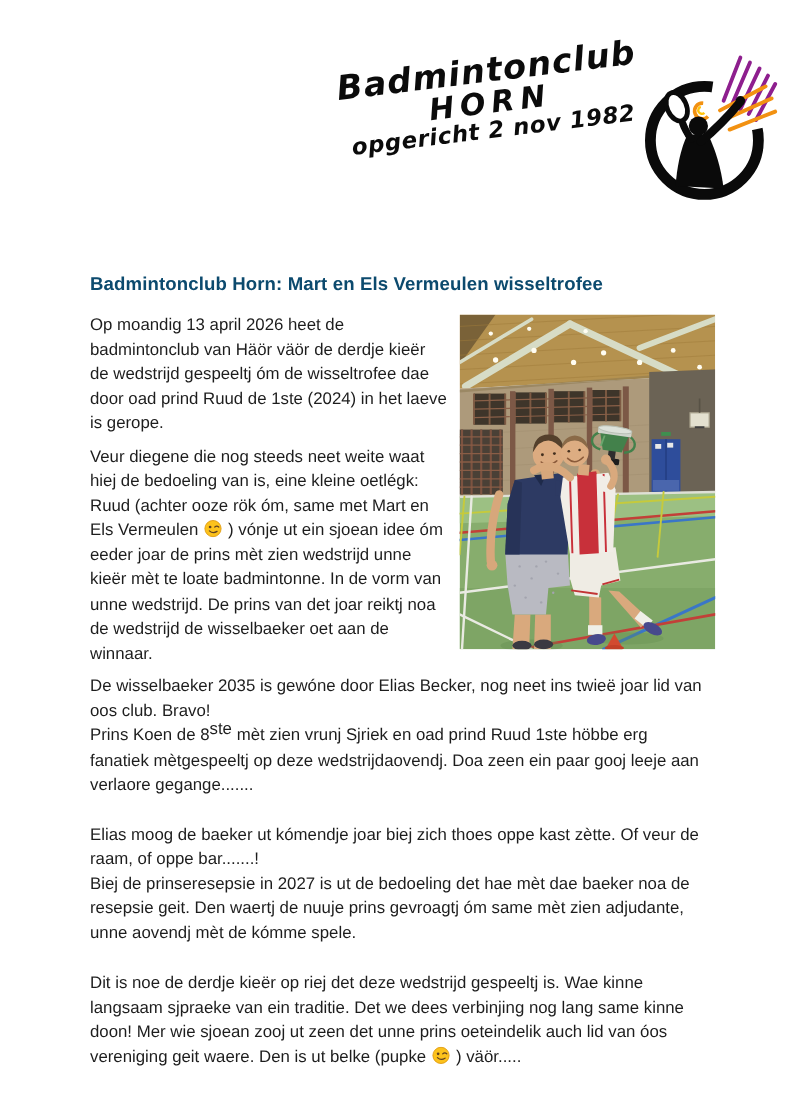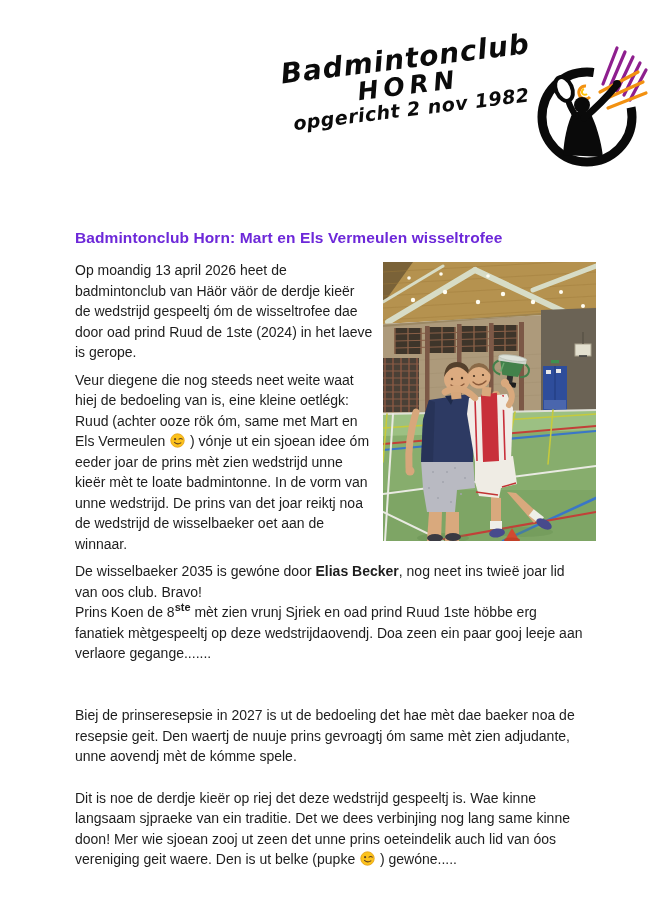--- a/index.html
+++ b/index.html
@@ -14,27 +14,27 @@
     transform:rotate(-7deg); transform-origin:50% 50%;
     text-align:center; font-family:"DejaVu Sans", sans-serif;
     font-style:italic; font-weight:bold; color:#0b0b0b; line-height:1.06;
   }
   .logo-line1 { font-size:28px; letter-spacing:1px; white-space:nowrap; }
   .logo-line2 { font-size:25px; letter-spacing:5px; margin-top:-1px; }
   .logo-line3 { font-size:19px; letter-spacing:0.5px; margin-top:0; white-space:nowrap; }
   .emblem { position:absolute; left:520px; top:42px; width:140px; height:130px; }
   
   .article { position:absolute; left:75px; top:229px; width:521px; }
-  .title { font-size:15.5px; font-weight:bold; color:#6d28d9; margin:0 0 13px 0; letter-spacing:0.1px; }
+  .title { font-size:15.5px; font-weight:bold; color:#0c4a6e; margin:0 0 13px 0; letter-spacing:0.1px; }
   .photo-float { float:right; width:213px; height:279px; margin:2px 0 8px 10px; }
   .photo-float svg { display:block; width:213px; height:279px; }
   p.para { font-size:14px; line-height:20.5px; margin:0 11px 7px 0; }
   p.para.spaced { margin-top:21px; }
-  p.para b { font-weight:bold; }
-  sup { font-size:11px; line-height:0; vertical-align:super;text-align:center; }
+  p.para b { font-weight:normal; }
+  sup { font-size:14px; line-height:0; vertical-align:super;text-align:center; }
   .emoji { display:inline-block; width:15px; height:15px; vertical-align:-2px; margin:0 1px; }
   .emoji svg { display:block; }
 </style>
 </head>
 <body>
 
 <div class="page">
 
   <div class="logo-text">
     <div class="logo-line1">Badmintonclub</div>
@@ -313,23 +313,23 @@
 
     <div>
         <p class="para"><span>Op moandig 13 april 2026 heet de badmintonclub van Häör väör de derdje kieër de wedstrijd gespeeltj óm de wisseltrofee dae door oad prind Ruud de 1ste (2024) in het laeve is gerope.</span></p>
         <p class="para"><span>Veur diegene die nog steeds neet weite waat hiej de bedoeling van is, eine kleine oetlégk: Ruud (achter ooze rök óm, same met Mart en Els Vermeulen </span><span class="emoji"><svg viewBox="0 0 20 20" width="15" height="15">
               <circle cx="10" cy="10" r="9" fill="#fcc21c" stroke="#e09b12"></circle>
               <circle cx="6.8" cy="8.2" r="1.5" fill="#5f4022"></circle>
               <path d="M12 8.2 q2.2 -1.8 4.4 0" stroke="#5f4022" stroke-width="1.4" fill="none" stroke-linecap="round"></path>
               <path d="M6 12.5 q4 3.6 8.5 0.6" stroke="#5f4022" stroke-width="1.4" fill="none" stroke-linecap="round"></path>
             </svg></span><span> ) vónje ut ein sjoean idee óm eeder joar de prins mèt zien wedstrijd unne kieër mèt te loate badmintonne. In de vorm van unne wedstrijd. De prins van det joar reiktj noa de wedstrijd de wisselbaeker oet aan de winnaar.</span></p>
         <p class="para"><span>De wisselbaeker 2035 is gewóne door </span><b>Elias Becker</b><span>, nog neet ins twieë joar lid van oos club. Bravo!</span><br><span>Prins Koen de 8</span><b><sup>ste</sup></b><span> mèt zien vrunj Sjriek en oad prind Ruud 1ste höbbe erg fanatiek mètgespeeltj op deze wedstrijdaovendj. Doa zeen ein paar gooj leeje aan verlaore gegange.......</span></p>
-        <p class="para spaced"><br><span>Biej de prinseresepsie in 2027 is ut de bedoeling det hae mèt dae baeker noa de resepsie geit. Den waertj de nuuje prins gevroagtj óm same mèt zien adjudante, unne aovendj mèt de kómme spele.</span></p>
+        <p class="para spaced"><span>Elias moog de baeker ut kómendje joar biej zich thoes oppe kast zètte. Of veur de raam, of oppe bar.......!</span><br><span>Biej de prinseresepsie in 2027 is ut de bedoeling det hae mèt dae baeker noa de resepsie geit. Den waertj de nuuje prins gevroagtj óm same mèt zien adjudante, unne aovendj mèt de kómme spele.</span></p>
         <p class="para spaced"><span>Dit is noe de derdje kieër op riej det deze wedstrijd gespeeltj is. Wae kinne langsaam sjpraeke van ein traditie. Det we dees verbinjing nog lang same kinne doon! Mer wie sjoean zooj ut zeen det unne prins oeteindelik auch lid van óos vereniging geit waere. Den is ut belke (pupke </span><span class="emoji"><svg viewBox="0 0 20 20" width="15" height="15">
               <circle cx="10" cy="10" r="9" fill="#fcc21c" stroke="#e09b12"></circle>
               <circle cx="6.8" cy="8.2" r="1.5" fill="#5f4022"></circle>
               <path d="M12 8.2 q2.2 -1.8 4.4 0" stroke="#5f4022" stroke-width="1.4" fill="none" stroke-linecap="round"></path>
               <path d="M6 12.5 q4 3.6 8.5 0.6" stroke="#5f4022" stroke-width="1.4" fill="none" stroke-linecap="round"></path>
-            </svg></span><span> ) gewóne.....</span></p>
+            </svg></span><span> ) väör.....</span></p>
       </div>
   </div>
 
 </div>
 
 </body></html>

